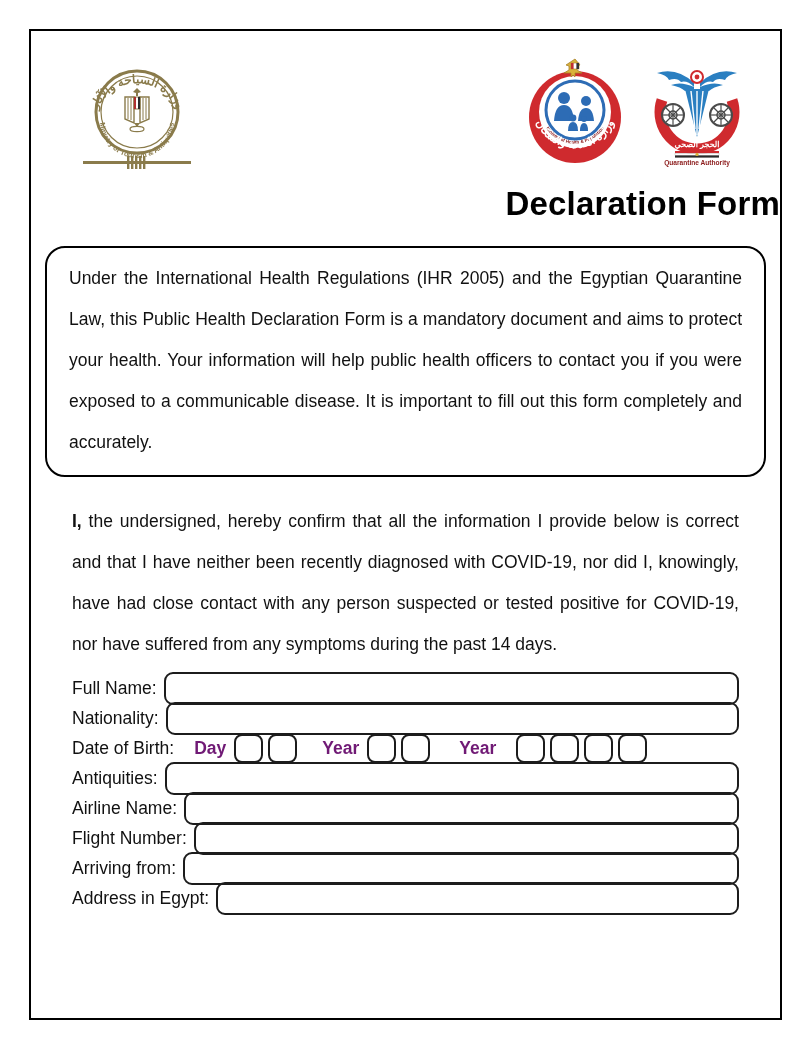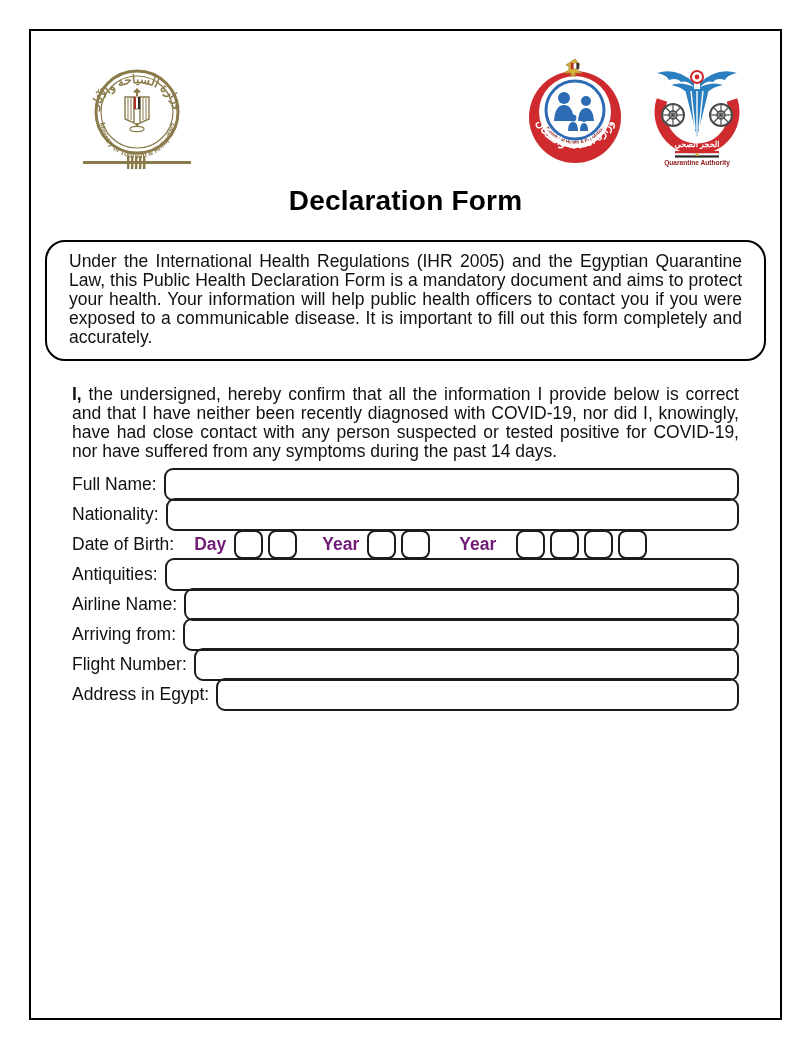--- a/index.html
+++ b/index.html
@@ -14,32 +14,32 @@
   }
   
   .header { position:relative; height:148px; }
   .logo { position:absolute; }
   .logo-tourism { left:44px; top:24px; }
   .logo-health  { left:487px; top:26px; }
   .logo-quarantine { left:606px; top:32px; }
 
   
   .title {
-    text-align:center; font-size:28px; font-weight:bold; color:#000;
+    text-align:right; font-size:33px; font-weight:bold; color:#000;
     margin:6px 0 0 0; letter-spacing:0.2px;
   }
 
   
   .intro-box {
     margin:23px 14px 0 14px;
     border:2px solid #000; border-radius:20px;
     padding:10px 22px 12px 22px;
   }
   .intro-box p, .decl p {
-    margin:0; font-size:17.5px; line-height:19px; text-align:justify; color:#111;
+    margin:0; font-size:17.5px; line-height:41px; text-align:justify; color:#111;
   }
   .decl { margin:24px 41px 0 41px; }
   .b { font-weight:bold; }
 
   
   .form { margin:10px 41px 0 41px; width:667px; }
   .frow {
     display:flex; align-items:center; height:26px; margin-bottom:4px;
   }
   .flabel { font-size:17.5px; white-space:nowrap; margin-right:7px; color:#111; }
@@ -228,28 +228,28 @@
       <span class="flabel">Antiquities:</span>
       <input class="finput" type="text" value="" style="">
     </div>
 
     <div class="frow">
       <span class="flabel">Airline Name:</span>
       <input class="finput" type="text" value="" style="">
     </div>
 
     <div class="frow">
+      <span class="flabel">Flight Number:</span>
+      <input class="finput" type="text" value="" style="">
+    </div>
+
+    <div class="frow">
       <span class="flabel">Arriving from:</span>
       <input class="finput" type="text" value="" style="">
     </div>
 
     <div class="frow">
-      <span class="flabel">Flight Number:</span>
-      <input class="finput" type="text" value="" style="">
-    </div>
-
-    <div class="frow">
       <span class="flabel">Address in Egypt:</span>
       <input class="finput" type="text" value="" style="">
     </div>
 
   </div>
 </div>
 
 </body></html>

